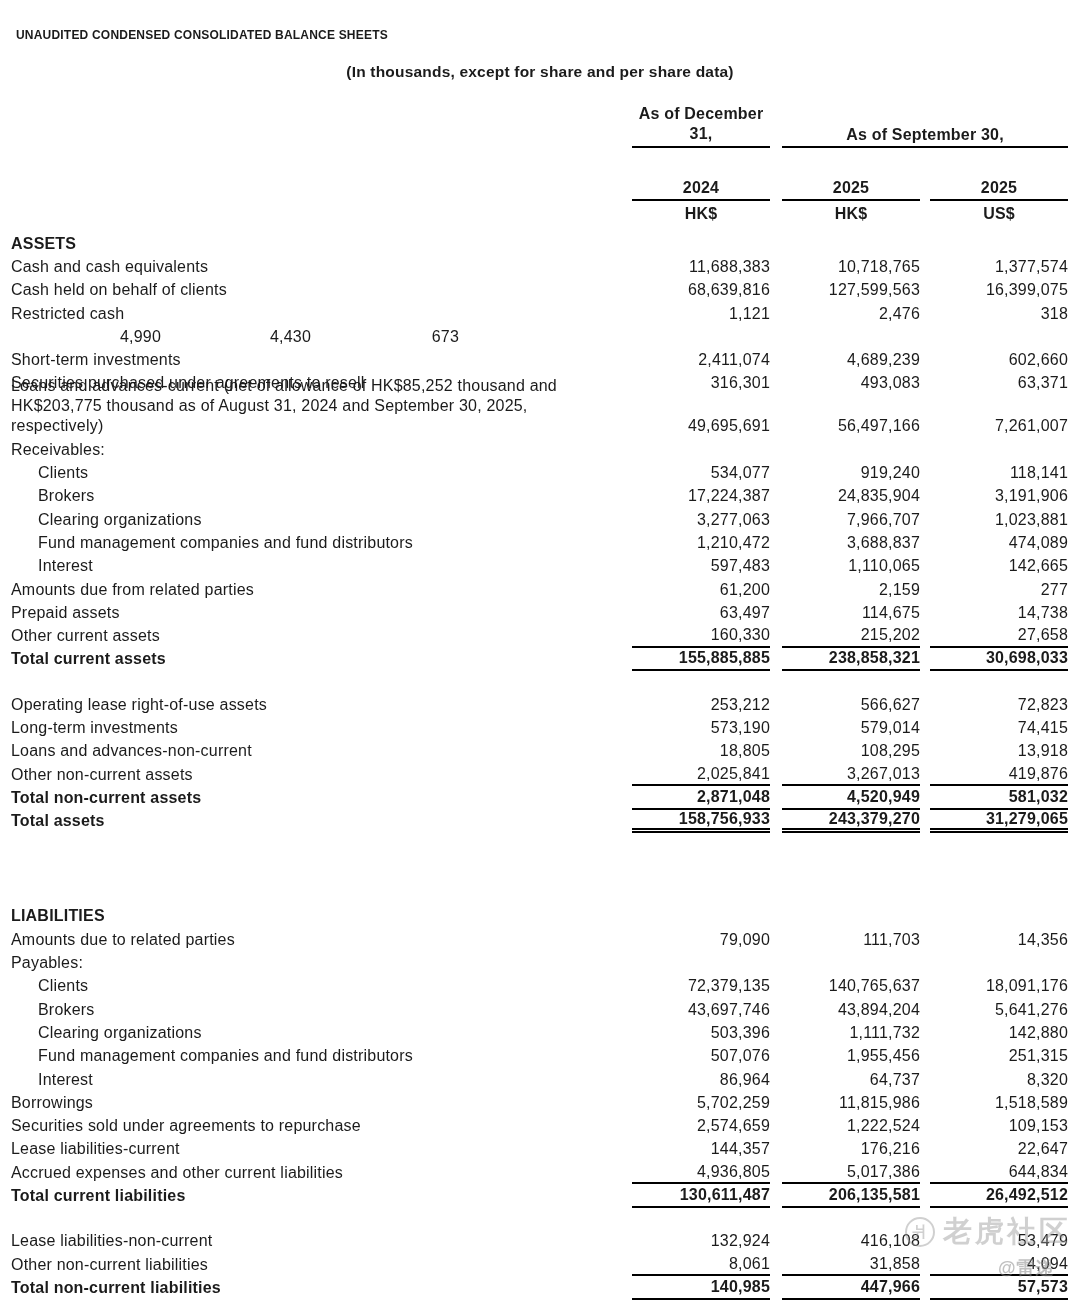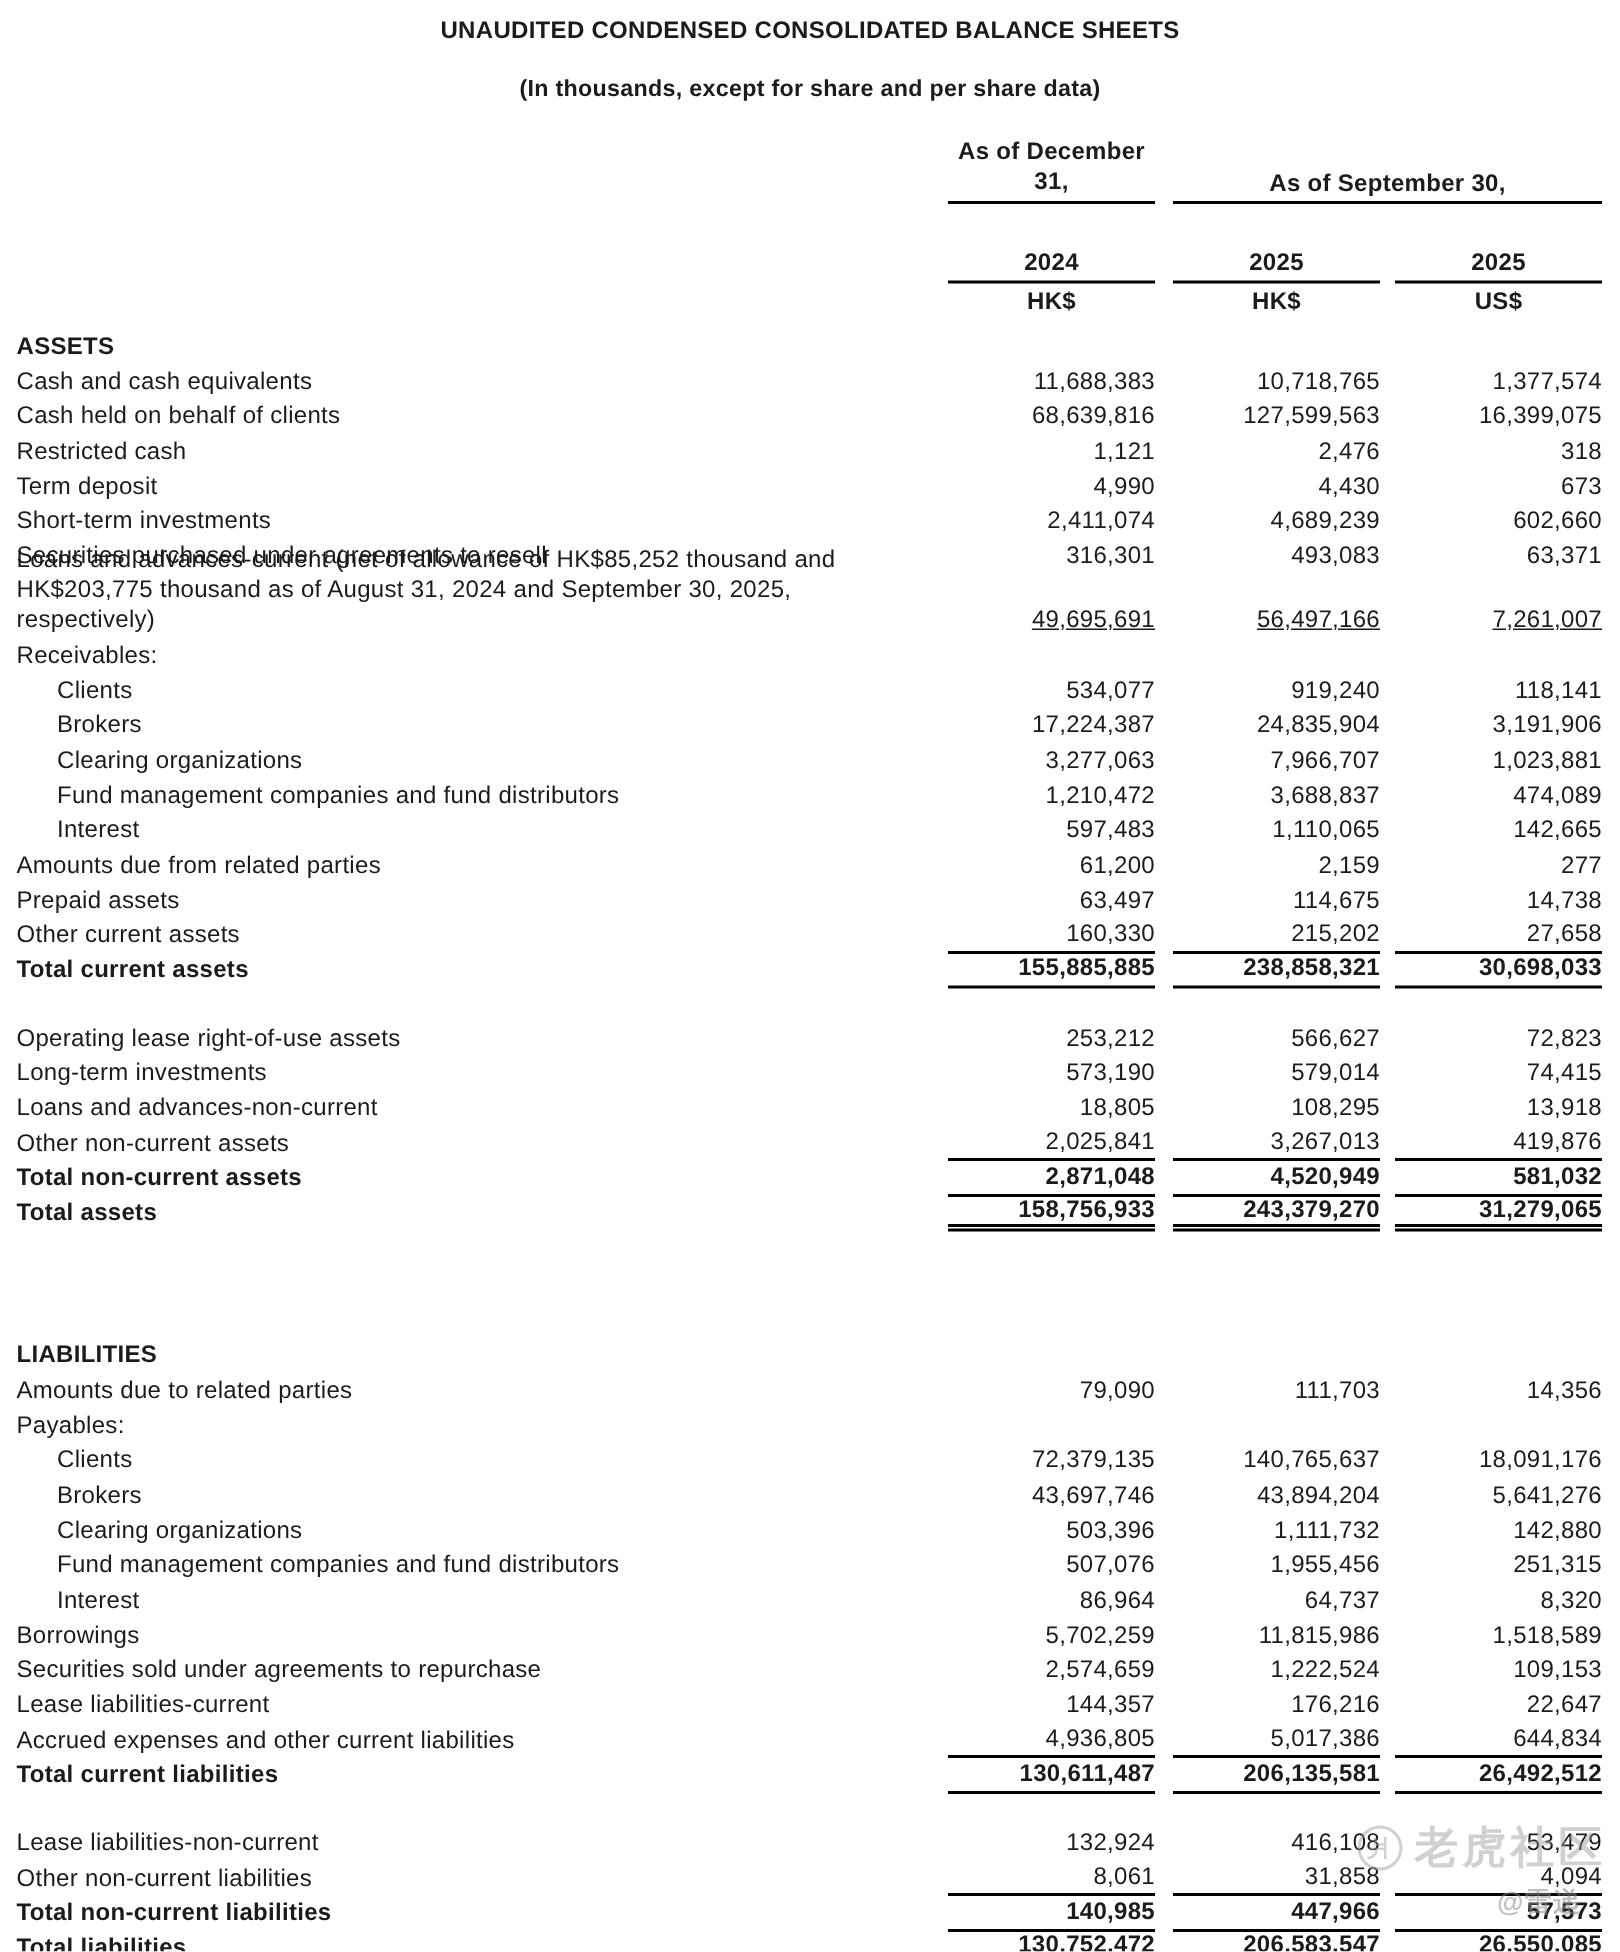--- a/index.html
+++ b/index.html
@@ -8,22 +8,22 @@
     width:1080px; height:1301px;
     background:#ffffff;
     color:#1b1b1b;
     font-family:"Liberation Sans","DejaVu Sans",sans-serif;
     font-size:16px;
     letter-spacing:0.2px;
     overflow:hidden;
     box-sizing:border-box;
   }
   .title {
-    margin:0; padding-top:12px;
-    text-align:center; font-weight:bold; font-size:16px;
+    margin:16px; padding-top:12px;
+    font-weight:bold; font-size:12px;
   }
   .subtitle {
     margin-top:21px;
     text-align:center; font-weight:bold; font-size:15.5px;
   }
   .sheet { padding:0 12px 0 11px; }
 
   
   .hrow { display:flex; align-items:flex-end; }
   .hrow1 { margin-top:23px; }
@@ -71,21 +71,21 @@
   .row.indent .lbl { padding-left:27px; }
   .row.bold { font-weight:bold; }
   .row.heading { font-weight:bold; }
   .val.ul  { border-bottom:2px solid #000; }
   .val.dul { border-bottom:5px double #000; }
   .row.tall { height:43px; }
   .row.tall .lbl {
     white-space:normal; line-height:20px;
     align-items:flex-end; padding-bottom:2px;
   }
-  .row.tall .val { align-items:flex-end; padding-bottom:3px;text-decoration:underline; }
+  .row.tall .val { align-items:flex-end; padding-bottom:3px; }
   .spacer { width:100%; }
 
   
   .wm-brand {
     position:absolute; left:905px; top:1212px;
     display:flex; align-items:center;
     color:rgba(150,150,150,0.45);
     font-weight:bold; font-size:29px; letter-spacing:3px;
     pointer-events:none; white-space:nowrap;
   }
@@ -152,21 +152,20 @@
           <div class="val">127,599,563</div>
           <div class="val">16,399,075</div>
         </div>
         <div class="row">
           <div class="lbl">Restricted cash</div>
           <div class="val">1,121</div>
           <div class="val">2,476</div>
           <div class="val">318</div>
         </div>
         <div class="row">
-          <div class="lbl">Term deposit</div>
           <div class="val">4,990</div>
           <div class="val">4,430</div>
           <div class="val">673</div>
         </div>
         <div class="row">
           <div class="lbl">Short-term investments</div>
           <div class="val">2,411,074</div>
           <div class="val">4,689,239</div>
           <div class="val">602,660</div>
         </div>

